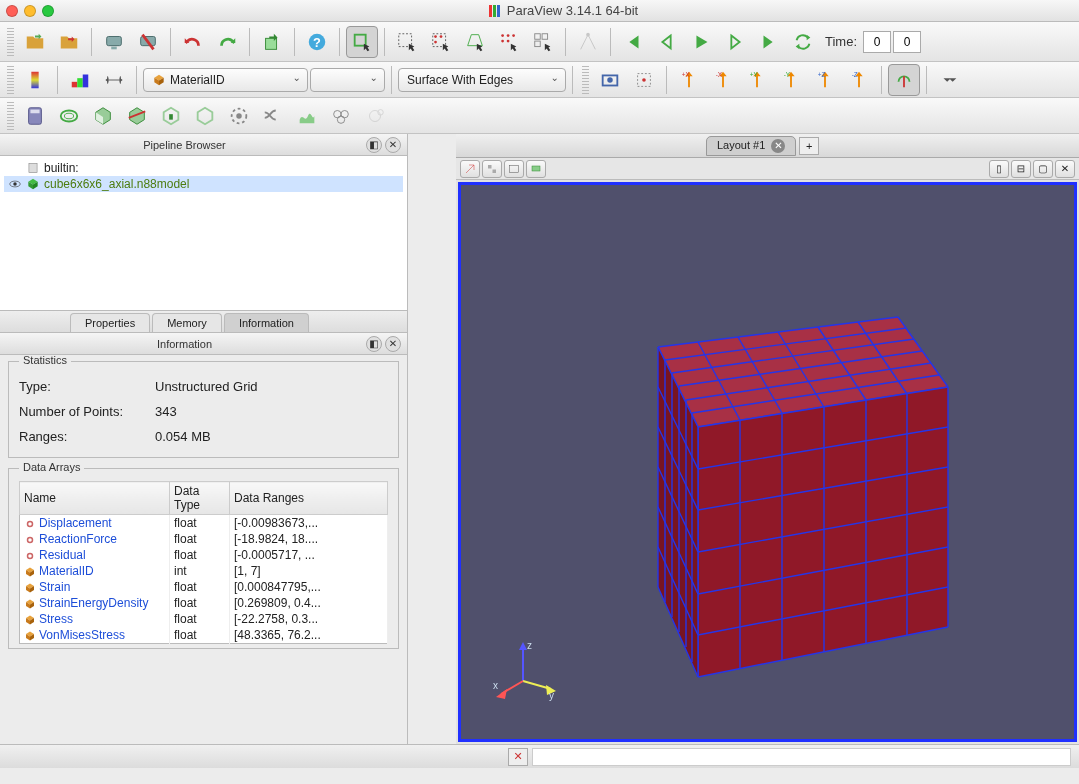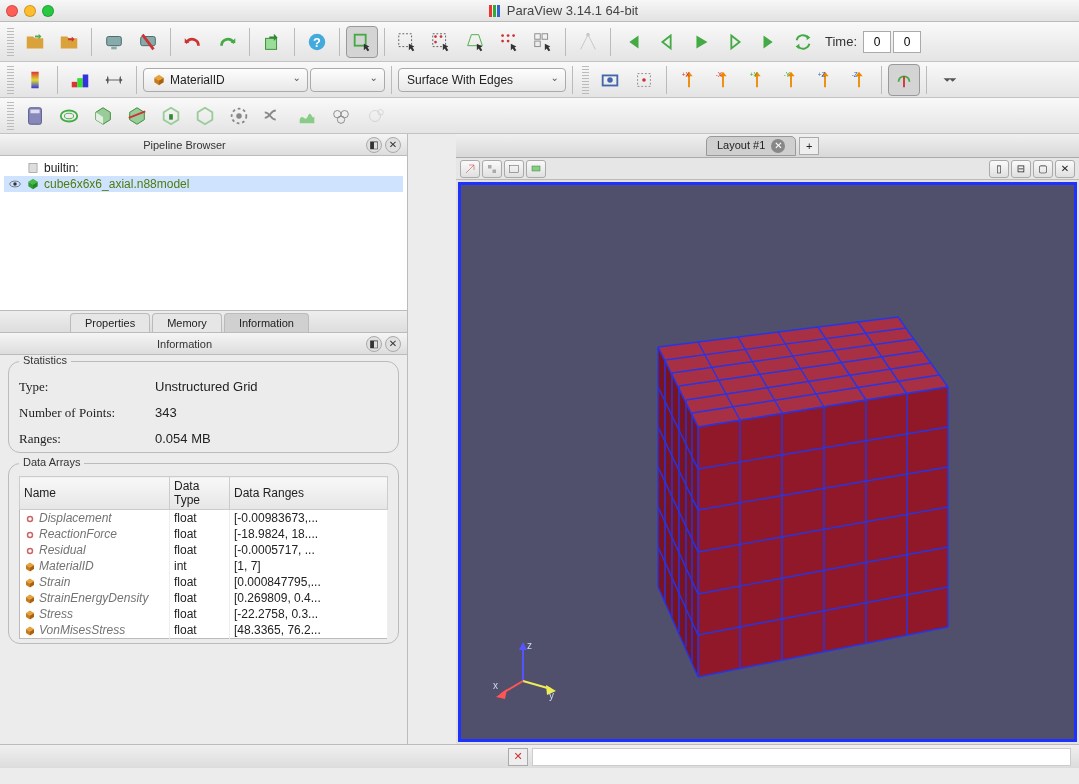--- a/index.html
+++ b/index.html
@@ -44,29 +44,29 @@
 .eye { width:14px; height:14px; }
 .cubeico { width:14px; height:14px; }
 
 
 .tabs { display:flex; background:linear-gradient(#eee,#ddd); border-bottom:1px solid #bbb; padding-left:70px; height:22px; align-items:flex-end;}
 .tab { padding:3px 14px; border:1px solid #bbb; border-bottom:none; background:#e6e6e6; margin-right:2px; border-radius:4px 4px 0 0; font-size:11px; cursor:pointer;}
 .tab.active { background:#d0d0d0; }
 
 
 .info-body { background:#ececec; padding:6px 8px; flex:1; overflow:auto;}
-.groupbox { border:1px solid #bbb; border-radius:12px; margin-bottom:10px; padding:10px 10px 0 10px; background:#ececec; }
+.groupbox { border:1px solid #bbb; border-radius:0; margin-bottom:10px; padding:10px 10px 8px 10px; background:#ececec; }
 .groupbox > .gtitle { position:relative; top:-18px; background:#ececec; padding:0 4px; font-size:11px; color:#333; display:inline-block;}
 .groupbox .gbody { margin-top:-10px; }
 .statrow { display:flex; gap:6px; padding:5px 0; font-size:13px;}
-.statrow .k { width:130px;font-family:Liberation Serif, serif; }
+.statrow .k { width:130px; }
 .darr-table { width:100%; border:1px solid #bbb; background:#fff; border-collapse:collapse; font-size:12px;}
 .darr-table th { background:linear-gradient(#f8f8f8,#e6e6e6); border:1px solid #ccc; padding:2px 4px; text-align:left; font-weight:normal;}
 .darr-table td { padding:1px 4px; border-right:1px solid #eee; white-space:nowrap; overflow:hidden; text-overflow:ellipsis;}
-.darr-table td.name { color:#737373;font-style:italic; }
+.darr-table td.name { color:#1d4ed8; }
 .arrico { display:inline-block; width:12px; height:12px; vertical-align:middle; margin-right:3px;}
 
 
 .layout-tabs { height:24px; background:linear-gradient(#f0f0f0,#d8d8d8); display:flex; align-items:center; border-bottom:1px solid #aaa; padding-left:250px;}
 .ltab { background:#cfcfcf; border:1px solid #999; padding:2px 10px; border-radius:5px 5px 0 0; display:flex; gap:6px; font-size:11px;}
 .ltab .x { background:#888; color:#fff; border-radius:50%; width:14px; height:14px; display:flex; align-items:center; justify-content:center; font-size:10px;}
 .addtab { width:20px; height:18px; border:1px solid #aaa; background:#eee; margin-left:3px; display:flex; align-items:center; justify-content:center; cursor:pointer;}
 .view-toolbar { height:22px; background:#e6e6e6; border-bottom:1px solid #bbb; display:flex; align-items:center; padding:0 4px; gap:2px;}
 .vbtn { width:20px; height:18px; border:1px solid #aaa; background:linear-gradient(#fafafa,#e0e0e0); border-radius:3px; display:flex; align-items:center; justify-content:center; font-size:10px; cursor:pointer;}
 .view-toolbar .spacer { flex:1; }

